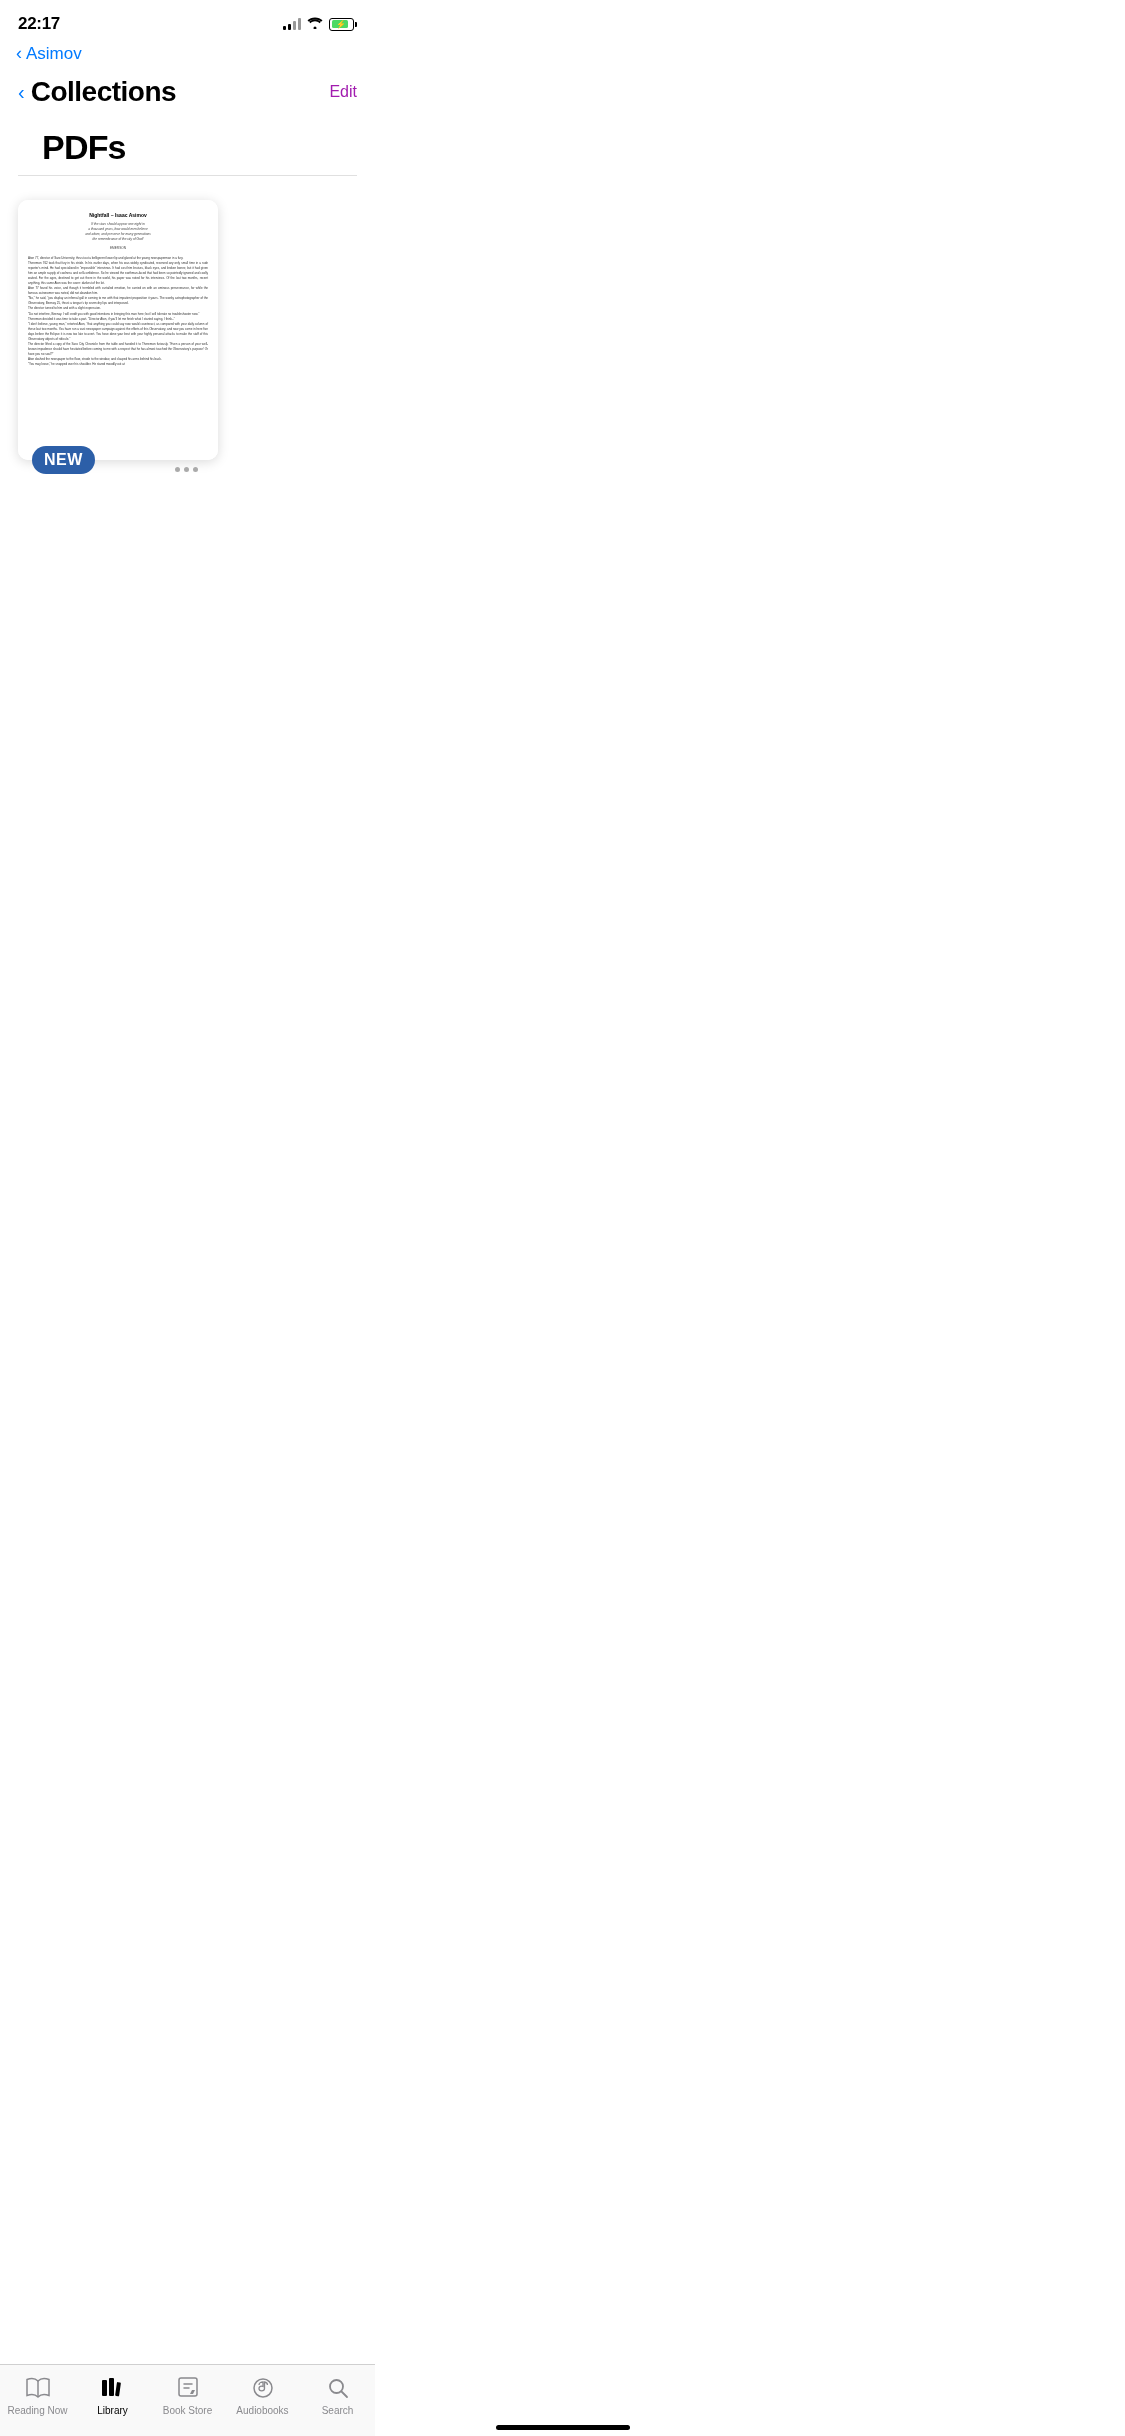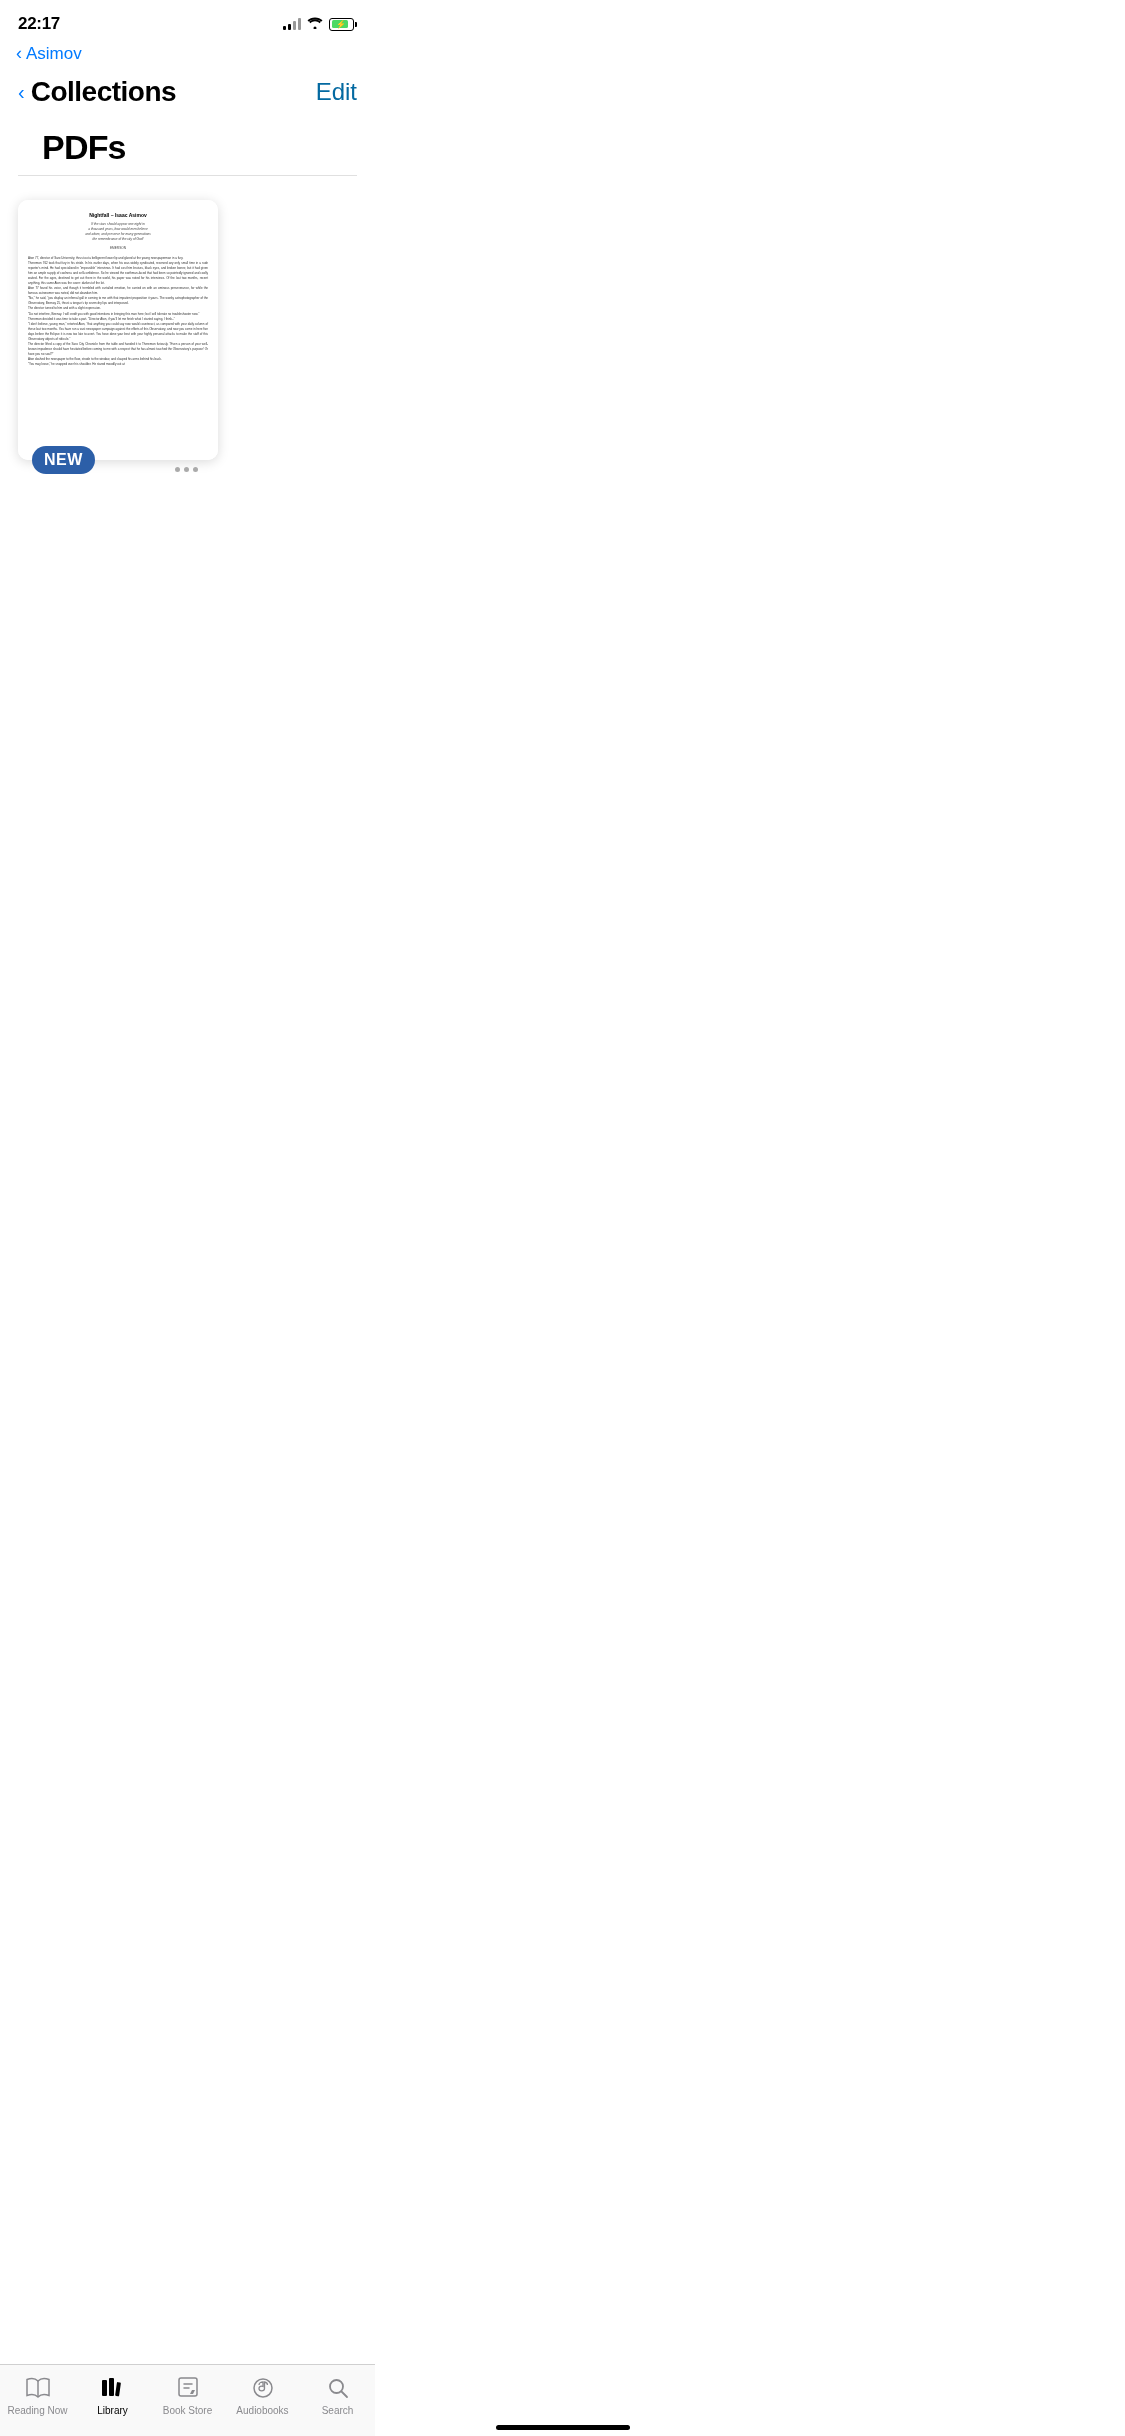--- a/index.html
+++ b/index.html
@@ -111,22 +111,22 @@
       padding: 6px 18px 10px;
       background: #fff;
     }
     .page-title {
       font-size: 28px;
       font-weight: 700;
       color: #000;
       letter-spacing: -0.5px;
     }
     .edit-btn {
-      font-size: 24px;
-      color: #0369a1;
+      font-size: 16px;
+      color: #a21caf;
       cursor: pointer;
       background: none;
       border: none;
     }
 
     
     .divider {
       height: 1px;
       background: #e0e0e0;
       margin: 0 18px;

